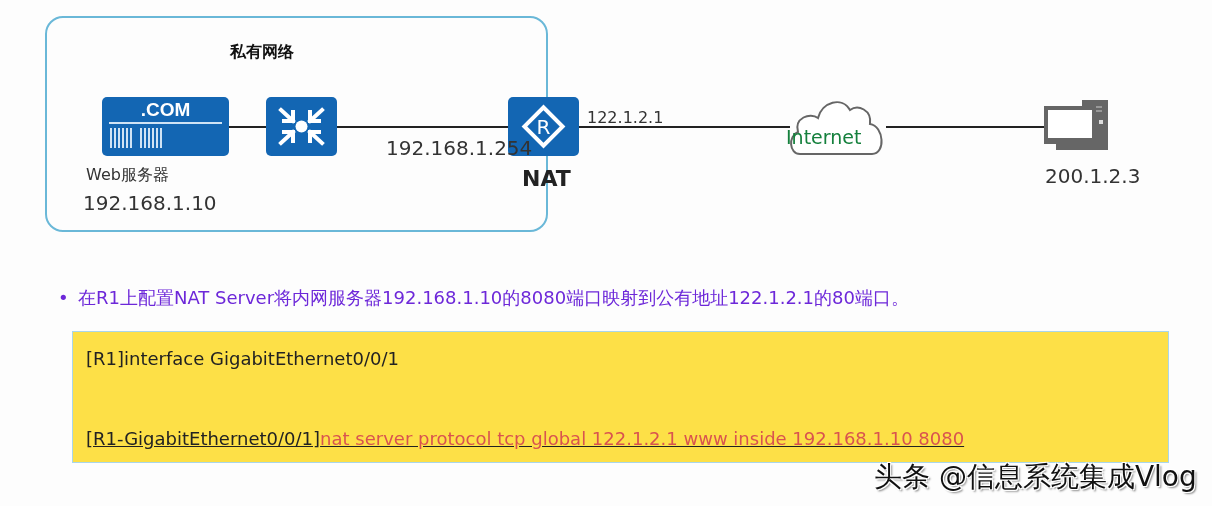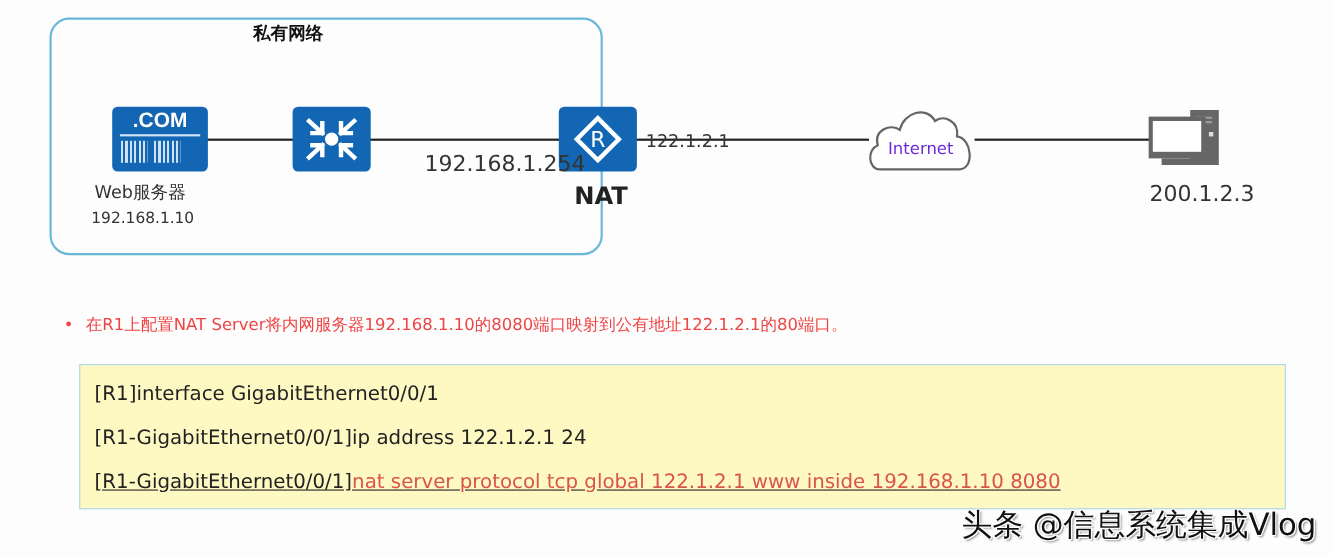--- a/index.html
+++ b/index.html
@@ -8,34 +8,34 @@
       background:#fdfdfd;
       font-family:"DejaVu Sans", "Liberation Sans", sans-serif;
       color:#222;
     }
     .abs { position:absolute; }
     .private-net {
       left:45px; top:16px; width:503px; height:216px;
       border:2px solid #6ab8d8; border-radius:18px; box-sizing:border-box;
     }
     .net-title {
-      left:230px; top:20px; font-size:16px; font-weight:bold; color:#111;
+      left:230px; top:42px; font-size:16px; font-weight:bold; color:#111;
     }
     .link { height:2px; background:#222; }
     .device {
       background:#1366b3; border-radius:5px;
     }
     .label { font-size:15px; color:#333; white-space:nowrap; }
     .bullet-line {
-      left:58px; top:286px; font-size:15px; color:#ef4444; white-space:nowrap;
+      left:58px; top:286px; font-size:18px; color:#6d28d9; white-space:nowrap;
     }
     .bullet-dot { display:inline-block; width:20px; }
     .code-box {
       left:72px; top:331px; width:1097px; height:132px; box-sizing:border-box;
-      border:1.5px solid #a9d6ea; background:#fef9c3;
+      border:1.5px solid #a9d6ea; background:#fde047;
     }
     .code-line {
       position:absolute; left:13px; font-size:18px; color:#222; white-space:nowrap;
       font-family:"DejaVu Sans", "Liberation Sans", sans-serif;
     }
     .code-red { color:#d9534f; }
     .watermark {
       left:874px; top:458px; font-size:28px; color:#111; white-space:nowrap;
       text-shadow: 1px 1px 0 #fff, -1px -1px 0 #fff, 1px -1px 0 #fff, -1px 1px 0 #fff, 2px 2px 2px #888;
     }
@@ -44,28 +44,28 @@
 <body>
 
 <div class="abs private-net"></div>
 <div class="abs net-title">私有网络</div>
 
 <div class="abs link" style="left:172px; top:126px; width:95px;"></div>
 <div class="abs link" style="left:336px; top:126px; width:173px;"></div>
 <div class="abs link" style="left:578px; top:126px; width:212px;"></div>
 <div class="abs link" style="left:886px; top:126px; width:160px;"></div>
 
-<div class="abs device" style="left:102px; top:97px; width:87px; height:59px;">
+<div class="abs device" style="left:102px; top:97px; width:87px; height:59px;padding-left:40px;">
   <div style="position:absolute; left:0; right:0; top:2px; text-align:center; color:#fff; font-weight:bold; font-size:19px; font-family:'Liberation Sans', sans-serif;">.COM</div>
   <div style="position:absolute; left:7px; right:7px; top:25px; height:2px; background:#cfe3f5;"></div>
   <div style="position:absolute; left:8px; top:31px; width:24px; height:20px; background:repeating-linear-gradient(90deg,#cfe3f5 0 2px,transparent 2px 4px);"></div>
   <div style="position:absolute; left:38px; top:31px; width:24px; height:20px; background:repeating-linear-gradient(90deg,#cfe3f5 0 2px,transparent 2px 4px);"></div>
 </div>
 <div class="abs label" style="left:86px; top:165px; font-size:16px;">Web服务器</div>
-<div class="abs label" style="left:83px; top:191px; font-size:14px;">192.168.1.10</div>
+<div class="abs label" style="left:83px; top:191px; font-size:20px;">192.168.1.10</div>
 
 <div class="abs device" style="left:266px; top:97px; width:71px; height:59px;">
   <svg width="71" height="59" viewBox="0 0 71 59">
     <g stroke="#fff" stroke-width="4" fill="none" stroke-linecap="square">
       <path d="M15 13 L27 24 M27 15 L27 24 L18 24"></path>
       <path d="M56 13 L44 24 M44 15 L44 24 L53 24"></path>
       <path d="M15 46 L27 35 M27 44 L27 35 L18 35"></path>
       <path d="M56 46 L44 35 M44 44 L44 35 L53 35"></path>
     </g>
     <circle cx="35.5" cy="29.5" r="6" fill="#fff"></circle>
@@ -73,27 +73,27 @@
 </div>
 
 <div class="abs device" style="left:508px; top:97px; width:71px; height:59px;">
   <svg width="71" height="59" viewBox="0 0 71 59">
     <rect x="22" y="16" width="27" height="27" transform="rotate(45 35.5 29.5)" fill="none" stroke="#fff" stroke-width="4"></rect>
     <text x="35.5" y="37" text-anchor="middle" fill="#fff" font-size="20" font-family="DejaVu Sans, sans-serif">R</text>
   </svg>
 </div>
 <div class="abs label" style="left:522px; top:166px; font-size:22px; font-weight:bold; color:#222;">NAT</div>
 <div class="abs label" style="left:386px; top:136px; font-size:20px;">192.168.1.254</div>
-<div class="abs label" style="left:587px; top:119px; font-size:16px;">122.1.2.1</div>
+<div class="abs label" style="left:587px; top:108px; font-size:16px;">122.1.2.1</div>
 
 <div class="abs" style="left:786px; top:88px; width:102px; height:72px;">
   <svg width="102" height="72" viewBox="0 0 102 72">
     <path d="M14 66 C3 66 2 48 12 44 C8 30 24 24 32 30 C36 14 56 8 64 22 C72 16 86 22 84 36 C98 38 100 66 86 66 Z" fill="#fff" stroke="#666" stroke-width="2"></path>
   </svg>
-  <div style="position:absolute; left:0; right:0; top:38px; text-align:center; font-size:15px; color:#6d28d9;">Internet</div>
+  <div style="position:absolute; left:0; right:0; top:38px; text-align:left; font-size:19px; color:#15803d;">Internet</div>
 </div>
 
 <div class="abs" style="left:1044px; top:98px; width:66px; height:58px;">
   <svg width="66" height="58" viewBox="0 0 66 58">
     <rect x="38" y="2" width="26" height="50" fill="#666"></rect>
     <rect x="42" y="8" width="16" height="2" fill="#999"></rect>
     <rect x="42" y="12" width="16" height="2" fill="#999"></rect>
     <rect x="55" y="22" width="4" height="4" fill="#ddd"></rect>
     <rect x="0" y="8" width="52" height="38" fill="#666"></rect>
     <rect x="4" y="12" width="44" height="28" fill="#fff"></rect>
@@ -103,21 +103,18 @@
 <div class="abs label" style="left:1045px; top:164px; font-size:20px;">200.1.2.3</div>
 
 <div class="abs bullet-line">
   <span class="bullet-dot">•</span><span>在R1上配置NAT Server将内网服务器192.168.1.10的8080端口映射到公有地址122.1.2.1的80端口。</span>
 </div>
 
 <div class="abs code-box">
   <div class="code-line" style="top:16px;">
     <span>[R1]</span><span>interface GigabitEthernet0/0/1</span>
   </div>
-  <div class="code-line" style="top:56px;">
-    <span>[R1-GigabitEthernet0/0/1]</span><span>ip address 122.1.2.1 24</span>
-  </div>
   <div class="code-line" style="top:96px;text-decoration:underline;">
     <span>[R1-GigabitEthernet0/0/1]</span><span class="code-red">nat server protocol tcp global 122.1.2.1 www inside 192.168.1.10 8080</span>
   </div>
 </div>
 
 <div class="abs watermark">头条 @信息系统集成Vlog</div>
 
 </body></html>

